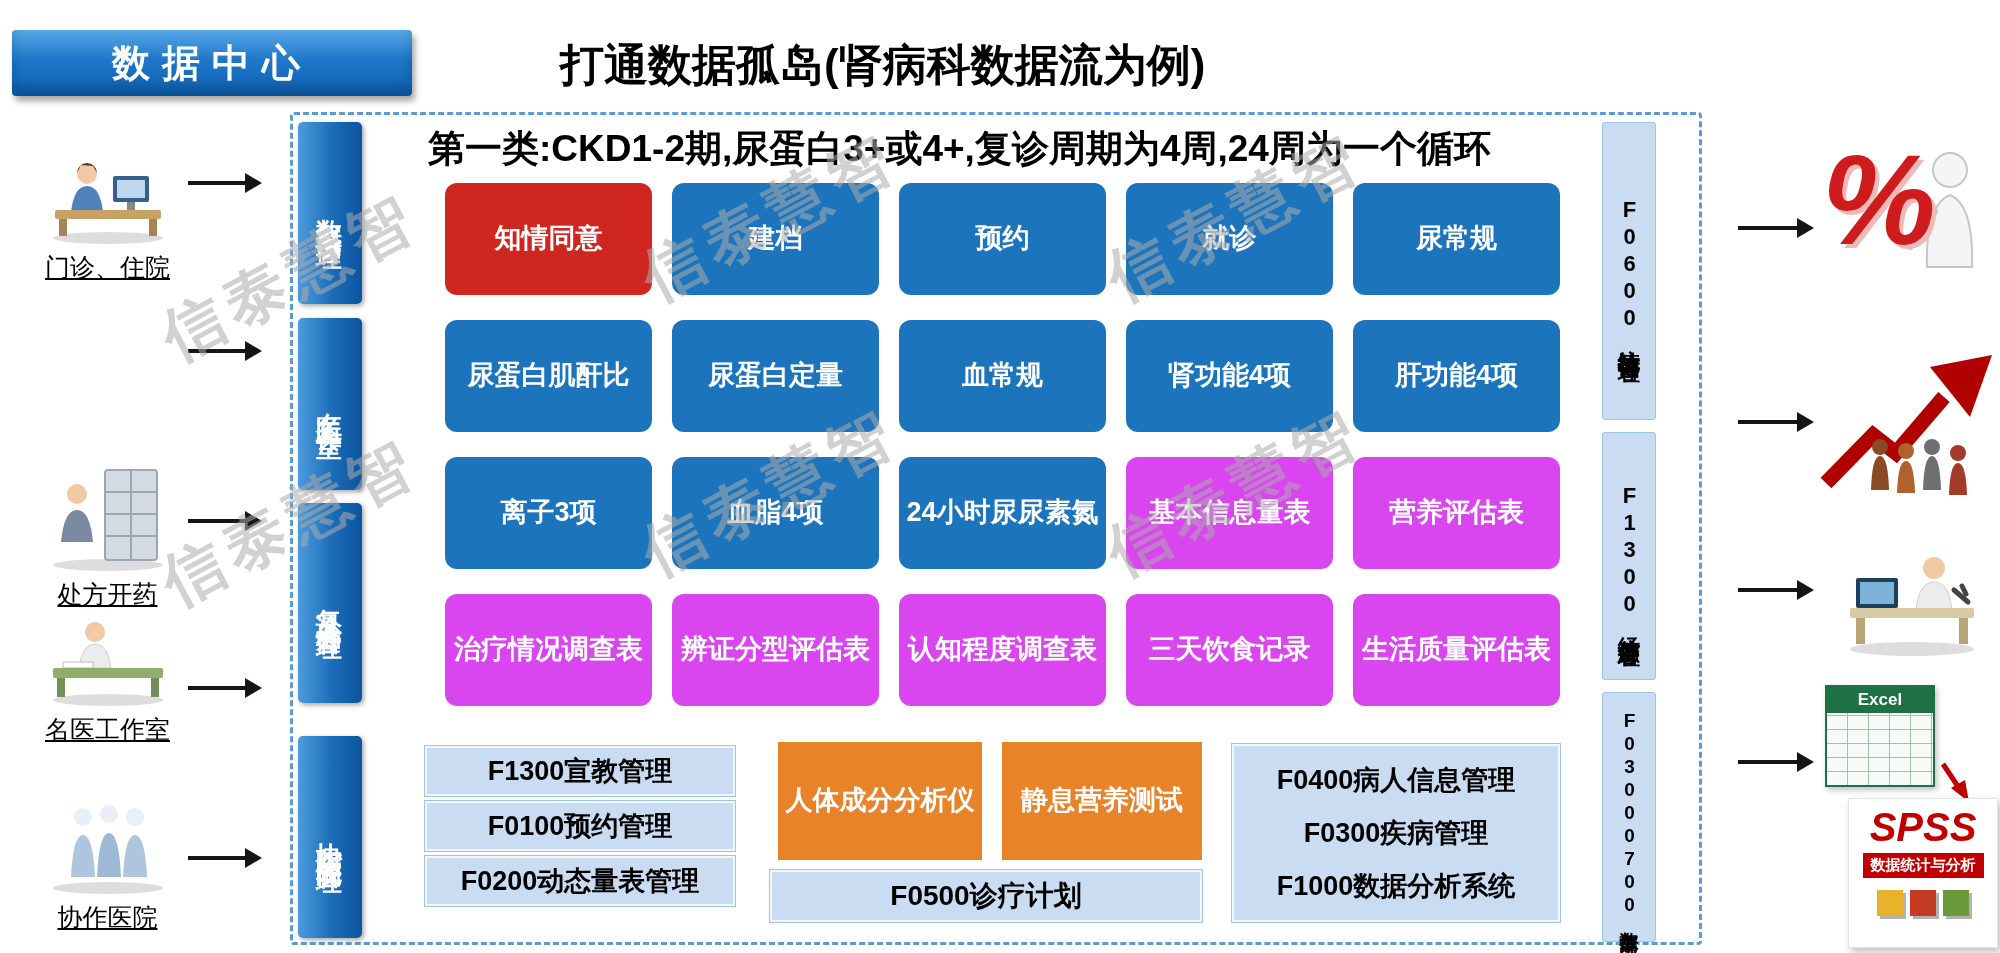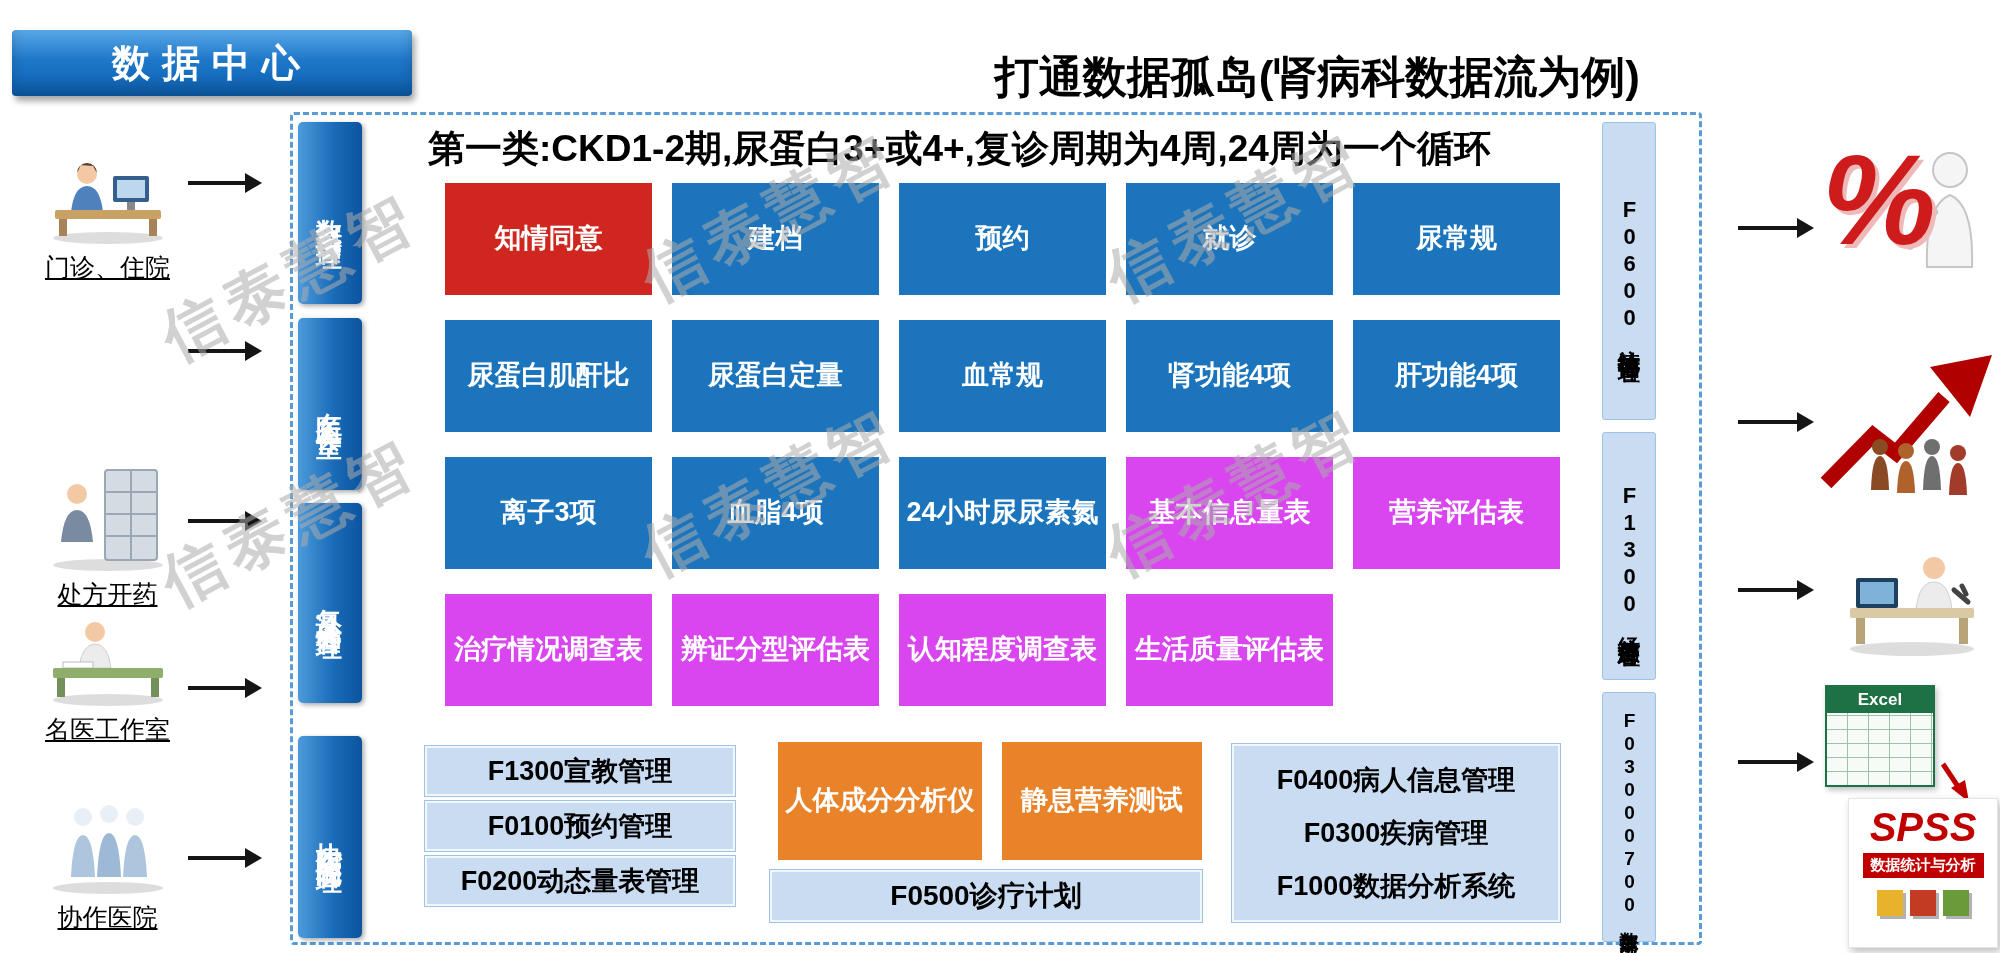--- a/index.html
+++ b/index.html
@@ -5,21 +5,21 @@
   * { margin:0; padding:0; box-sizing:border-box; }
   body { background:#fff; font-family:"Liberation Sans","DejaVu Sans",sans-serif; }
   .canvas { position:relative; width:2000px; height:953px; background:#fff; overflow:hidden; }
 
   
   .badge { position:absolute; left:12px; top:30px; width:400px; height:66px; border-radius:4px;
     background:linear-gradient(180deg,#58a8e8 0%,#1e77c8 45%,#0d62b4 100%);
     box-shadow:3px 5px 6px rgba(0,0,0,.35), inset 0 -10px 14px rgba(0,0,0,.18);
     color:#fff; font-size:38px; font-weight:bold; letter-spacing:12px;
     display:flex; align-items:center; justify-content:center; }
-  .main-title { position:absolute; left:560px; top:48px; width:1080px; text-align:right;
+  .main-title { position:absolute; left:560px; top:36px; width:1080px; text-align:left;
     font-size:44px; font-weight:bold; color:#000; }
 
   
   .container { position:absolute; left:290px; top:112px; width:1412px; height:833px;
     border:3px dashed #5b9bd5; border-radius:4px; }
 
   
   .vtab { position:absolute; width:64px; border-radius:5px; color:#fff; font-weight:bold; font-size:26px;
     background:linear-gradient(90deg,#4d9bdd 0%,#1a6cb8 55%,#0c549f 100%);
     box-shadow:2px 2px 5px rgba(0,0,0,.35);
@@ -31,21 +31,21 @@
     display:flex; align-items:center; justify-content:center; }
   .rtab.small { font-size:19px; }
 
   .headline { position:absolute; left:428px; top:124px; font-size:37px; font-weight:bold; color:#000; white-space:nowrap; }
 
   
   .grid { position:absolute; left:445px; top:183px; width:1115px;
     display:grid; grid-template-columns:repeat(5,207px); grid-template-rows:repeat(4,112px);
     column-gap:20px; row-gap:25px; }
   .cell { display:flex; align-items:center; justify-content:center; text-align:center;
-    color:#fff; font-weight:bold; font-size:27px; line-height:1.25; padding:0 4px; }
+    color:#fff; font-weight:bold; font-size:27px; line-height:1.25; padding:0 4px;border-radius:12px; }
   .cell.blue  { background:#1c75bc; }
   .cell.green { background:#d946ef; }
   .cell.red   { background:#d02620; }
 
   
   .lite { position:absolute; background:#c9dcf2; border:2px solid #f2f7fc; box-shadow:0 0 0 1px #9dc3e6;
     color:#000; font-weight:bold; font-size:27px; display:flex; align-items:center; justify-content:center; }
   .orange { position:absolute; background:#e8832a; color:#fff; font-weight:bold; font-size:27px;
     display:flex; align-items:center; justify-content:center; text-align:center; line-height:1.25; padding:0 6px; }
   .right-box { position:absolute; background:#c9dcf2; border:2px solid #f2f7fc; box-shadow:0 0 0 1px #9dc3e6;
@@ -183,20 +183,21 @@
 
     <div class="cell blue">离子3项</div>
     <div class="cell blue">血脂4项</div>
     <div class="cell blue">24小时尿尿素氮</div>
     <div class="cell green">基本信息量表</div>
     <div class="cell green">营养评估表</div>
 
     <div class="cell green">治疗情况调查表</div>
     <div class="cell green">辨证分型评估表</div>
     <div class="cell green">认知程度调查表</div>
+    <div class="cell green">三天饮食记录</div>
     <div class="cell green">生活质量评估表</div>
   </div>
 
   <div class="lite" style="left:425px; top:746px; width:310px; height:50px">F1300宣教管理</div>
   <div class="lite" style="left:425px; top:801px; width:310px; height:50px">F0100预约管理</div>
   <div class="lite" style="left:425px; top:856px; width:310px; height:50px">F0200动态量表管理</div>
 
   <div class="orange" style="left:778px; top:742px; width:204px; height:118px">人体成分分析仪</div>
   <div class="orange" style="left:1002px; top:742px; width:200px; height:118px">静息营养测试</div>
 

